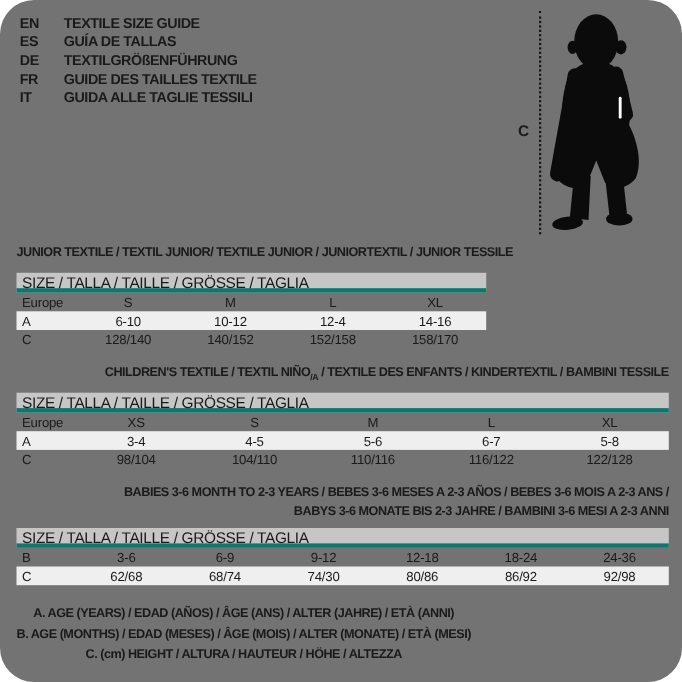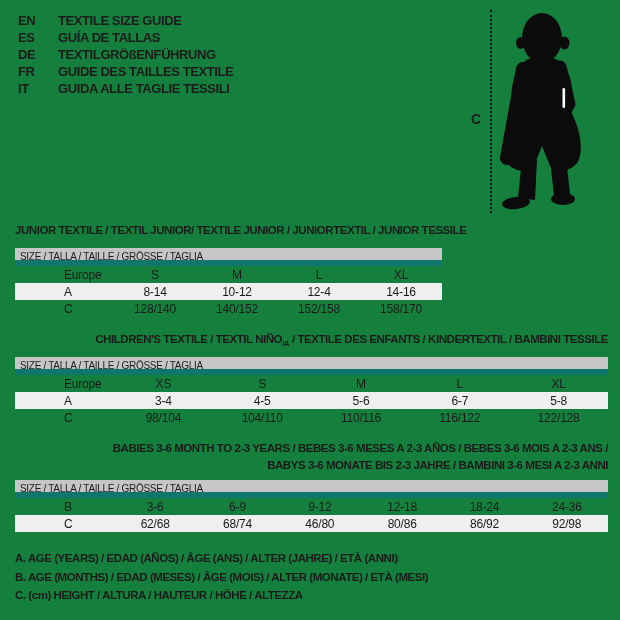--- a/index.html
+++ b/index.html
@@ -4,21 +4,21 @@
 <style>
   * { margin:0; padding:0; box-sizing:border-box; }
   html,body { width:620px; height:620px; }
   body {
     background:#ffffff;
     font-family:"Liberation Sans", sans-serif;
     color:#1a1a1a;
     position:relative;
     overflow:hidden;
   }
-  .page { position:absolute; inset:0; background:#15803d; }
+  .page { position:absolute; inset:0; background:#737373;border-radius:31px; }
 
   
   .lang-list { position:absolute; left:18px; top:12px; }
   .lang-row { display:flex; align-items:center; height:17px; font-weight:700; font-size:13px; letter-spacing:-0.4px; white-space:nowrap; }
   .lang-code { width:40px; }
 
   
   .figure { position:absolute; left:450px; top:8px; width:168px; height:208px; }
   .measure-line { position:absolute; left:40px; top:2px; height:203px; width:0; border-left:2.5px dotted #141414; }
   .measure-label { position:absolute; left:21px; top:103px; font-weight:700; font-size:14px; }
@@ -28,32 +28,32 @@
   .section { position:absolute; left:15px; }
   .sec1 { top:222px; width:427px; }
   .sec2 { top:331px; width:593px; }
   .sec3 { top:440px; width:593px; }
   .sec-title { font-weight:700; font-size:11.5px; letter-spacing:-0.45px; white-space:nowrap; line-height:17px;text-align:right; }
   .sec1 .sec-title, .sec2 .sec-title { height:26px; }
   .sec3 .title-block { height:40px; }
   .size-band {
     background:var(--band,#c6c6c6);
     height:18px; line-height:18px;
-    font-size:10px; letter-spacing:-0.3px;
+    font-size:14px; letter-spacing:-0.3px;
     padding-left:5px;
-    border-bottom:6px solid #0f766e;
+    border-bottom:4px solid #0f766e;
     white-space:nowrap;
   }
   .trow { display:flex; align-items:center; height:17px; font-size:12px; letter-spacing:-0.2px; }
   .trow.alt { background:var(--rowalt,#efefef); }
-  .tlabel { width:55px; padding-left:5px;margin-left:44px; }
+  .tlabel { width:55px; padding-left:5px; }
   .tcell { flex:1; text-align:center; }
 
   
-  .notes { position:absolute; left:15px; top:549px; }
+  .notes { position:absolute; left:15px; top:549px;text-align:center; }
   .note-line { font-weight:700; font-size:11.5px; letter-spacing:-0.45px; line-height:18.5px; white-space:nowrap; }
 </style>
 </head>
 <body>
 
 <div class="page">
 
   <div class="lang-list">
     <div class="lang-row">
       <span class="lang-code">EN</span>
@@ -103,21 +103,21 @@
     <div class="size-band">SIZE / TALLA / TAILLE / GRÖSSE / TAGLIA</div>
     <div class="trow">
       <span class="tlabel">Europe</span>
       <span class="tcell">S</span>
       <span class="tcell">M</span>
       <span class="tcell">L</span>
       <span class="tcell">XL</span>
     </div>
     <div class="trow alt">
       <span class="tlabel">A</span>
-      <span class="tcell">8-14</span>
+      <span class="tcell">6-10</span>
       <span class="tcell">10-12</span>
       <span class="tcell">12-4</span>
       <span class="tcell">14-16</span>
     </div>
     <div class="trow">
       <span class="tlabel">C</span>
       <span class="tcell">128/140</span>
       <span class="tcell">140/152</span>
       <span class="tcell">152/158</span>
       <span class="tcell">158/170</span>
@@ -165,21 +165,21 @@
       <span class="tcell">6-9</span>
       <span class="tcell">9-12</span>
       <span class="tcell">12-18</span>
       <span class="tcell">18-24</span>
       <span class="tcell">24-36</span>
     </div>
     <div class="trow alt">
       <span class="tlabel">C</span>
       <span class="tcell">62/68</span>
       <span class="tcell">68/74</span>
-      <span class="tcell">46/80</span>
+      <span class="tcell">74/30</span>
       <span class="tcell">80/86</span>
       <span class="tcell">86/92</span>
       <span class="tcell">92/98</span>
     </div>
   </div>
 
   <div class="notes">
     <div class="note-line">A. AGE (YEARS) / EDAD (AÑOS) / ÂGE (ANS) / ALTER (JAHRE) / ETÀ (ANNI)</div>
     <div class="note-line">B. AGE (MONTHS) / EDAD (MESES) / ÂGE (MOIS) / ALTER (MONATE) / ETÀ (MESI)</div>
     <div class="note-line">C. (cm) HEIGHT / ALTURA / HAUTEUR / HÖHE / ALTEZZA</div>

